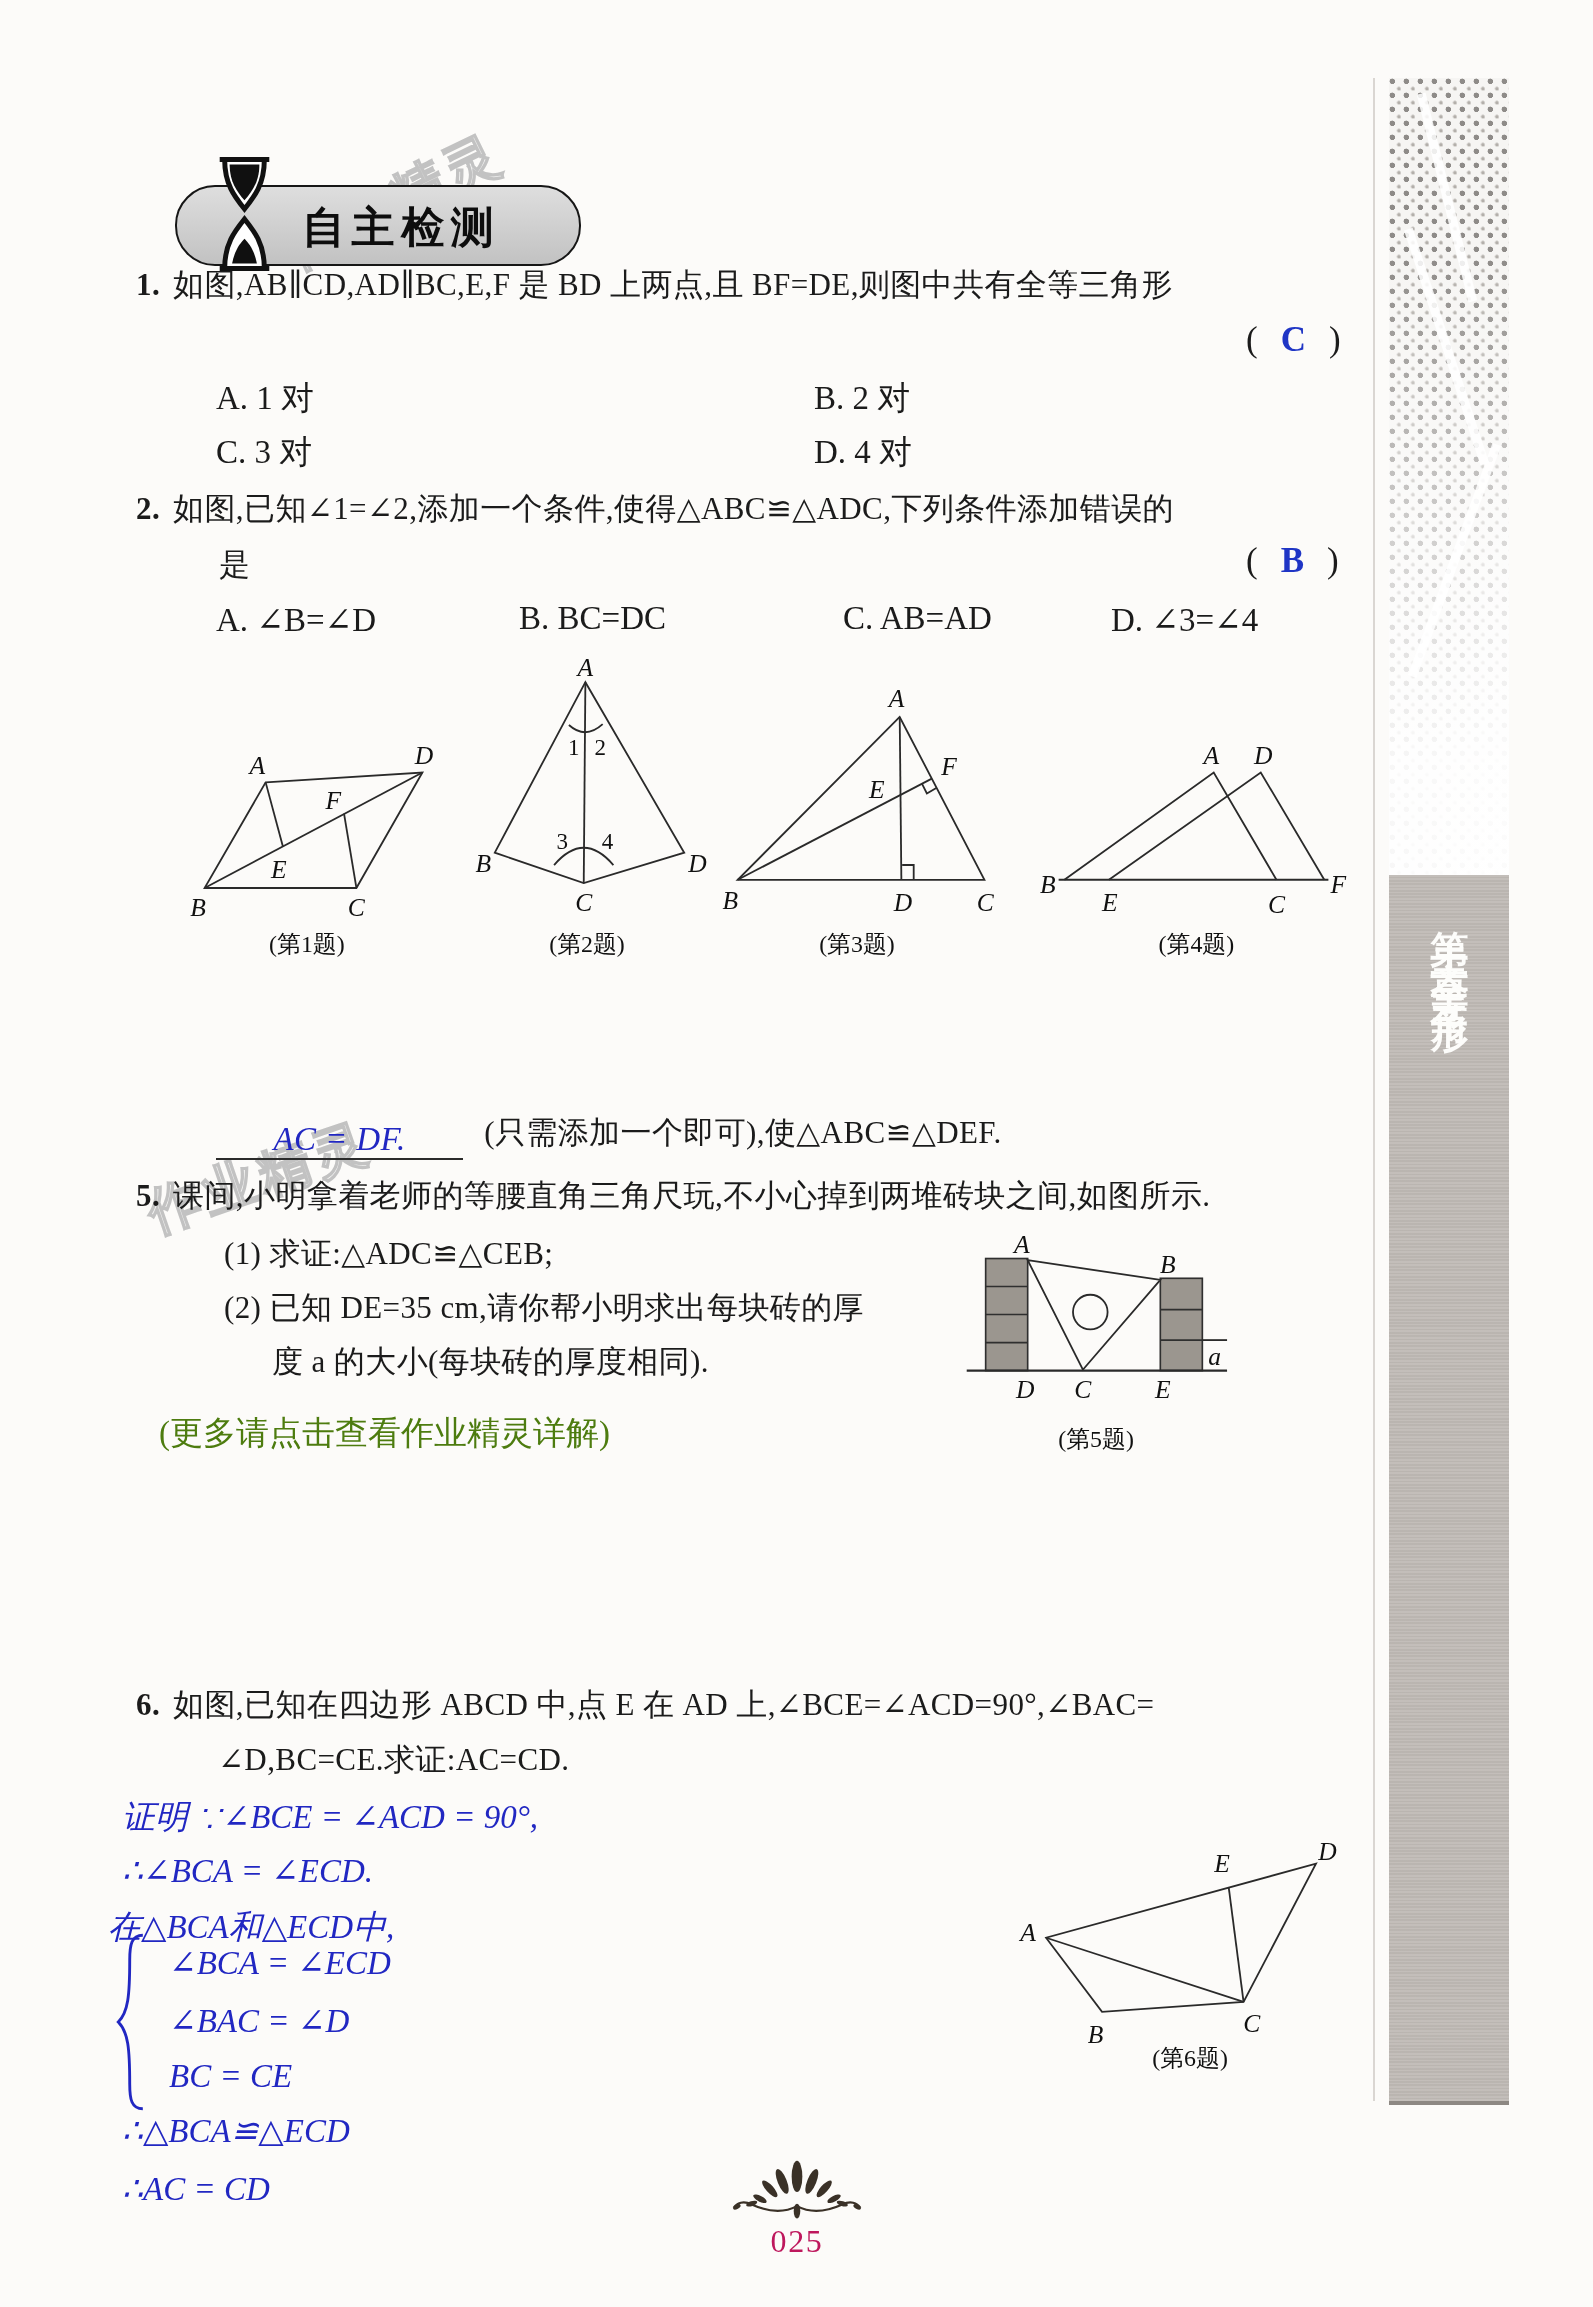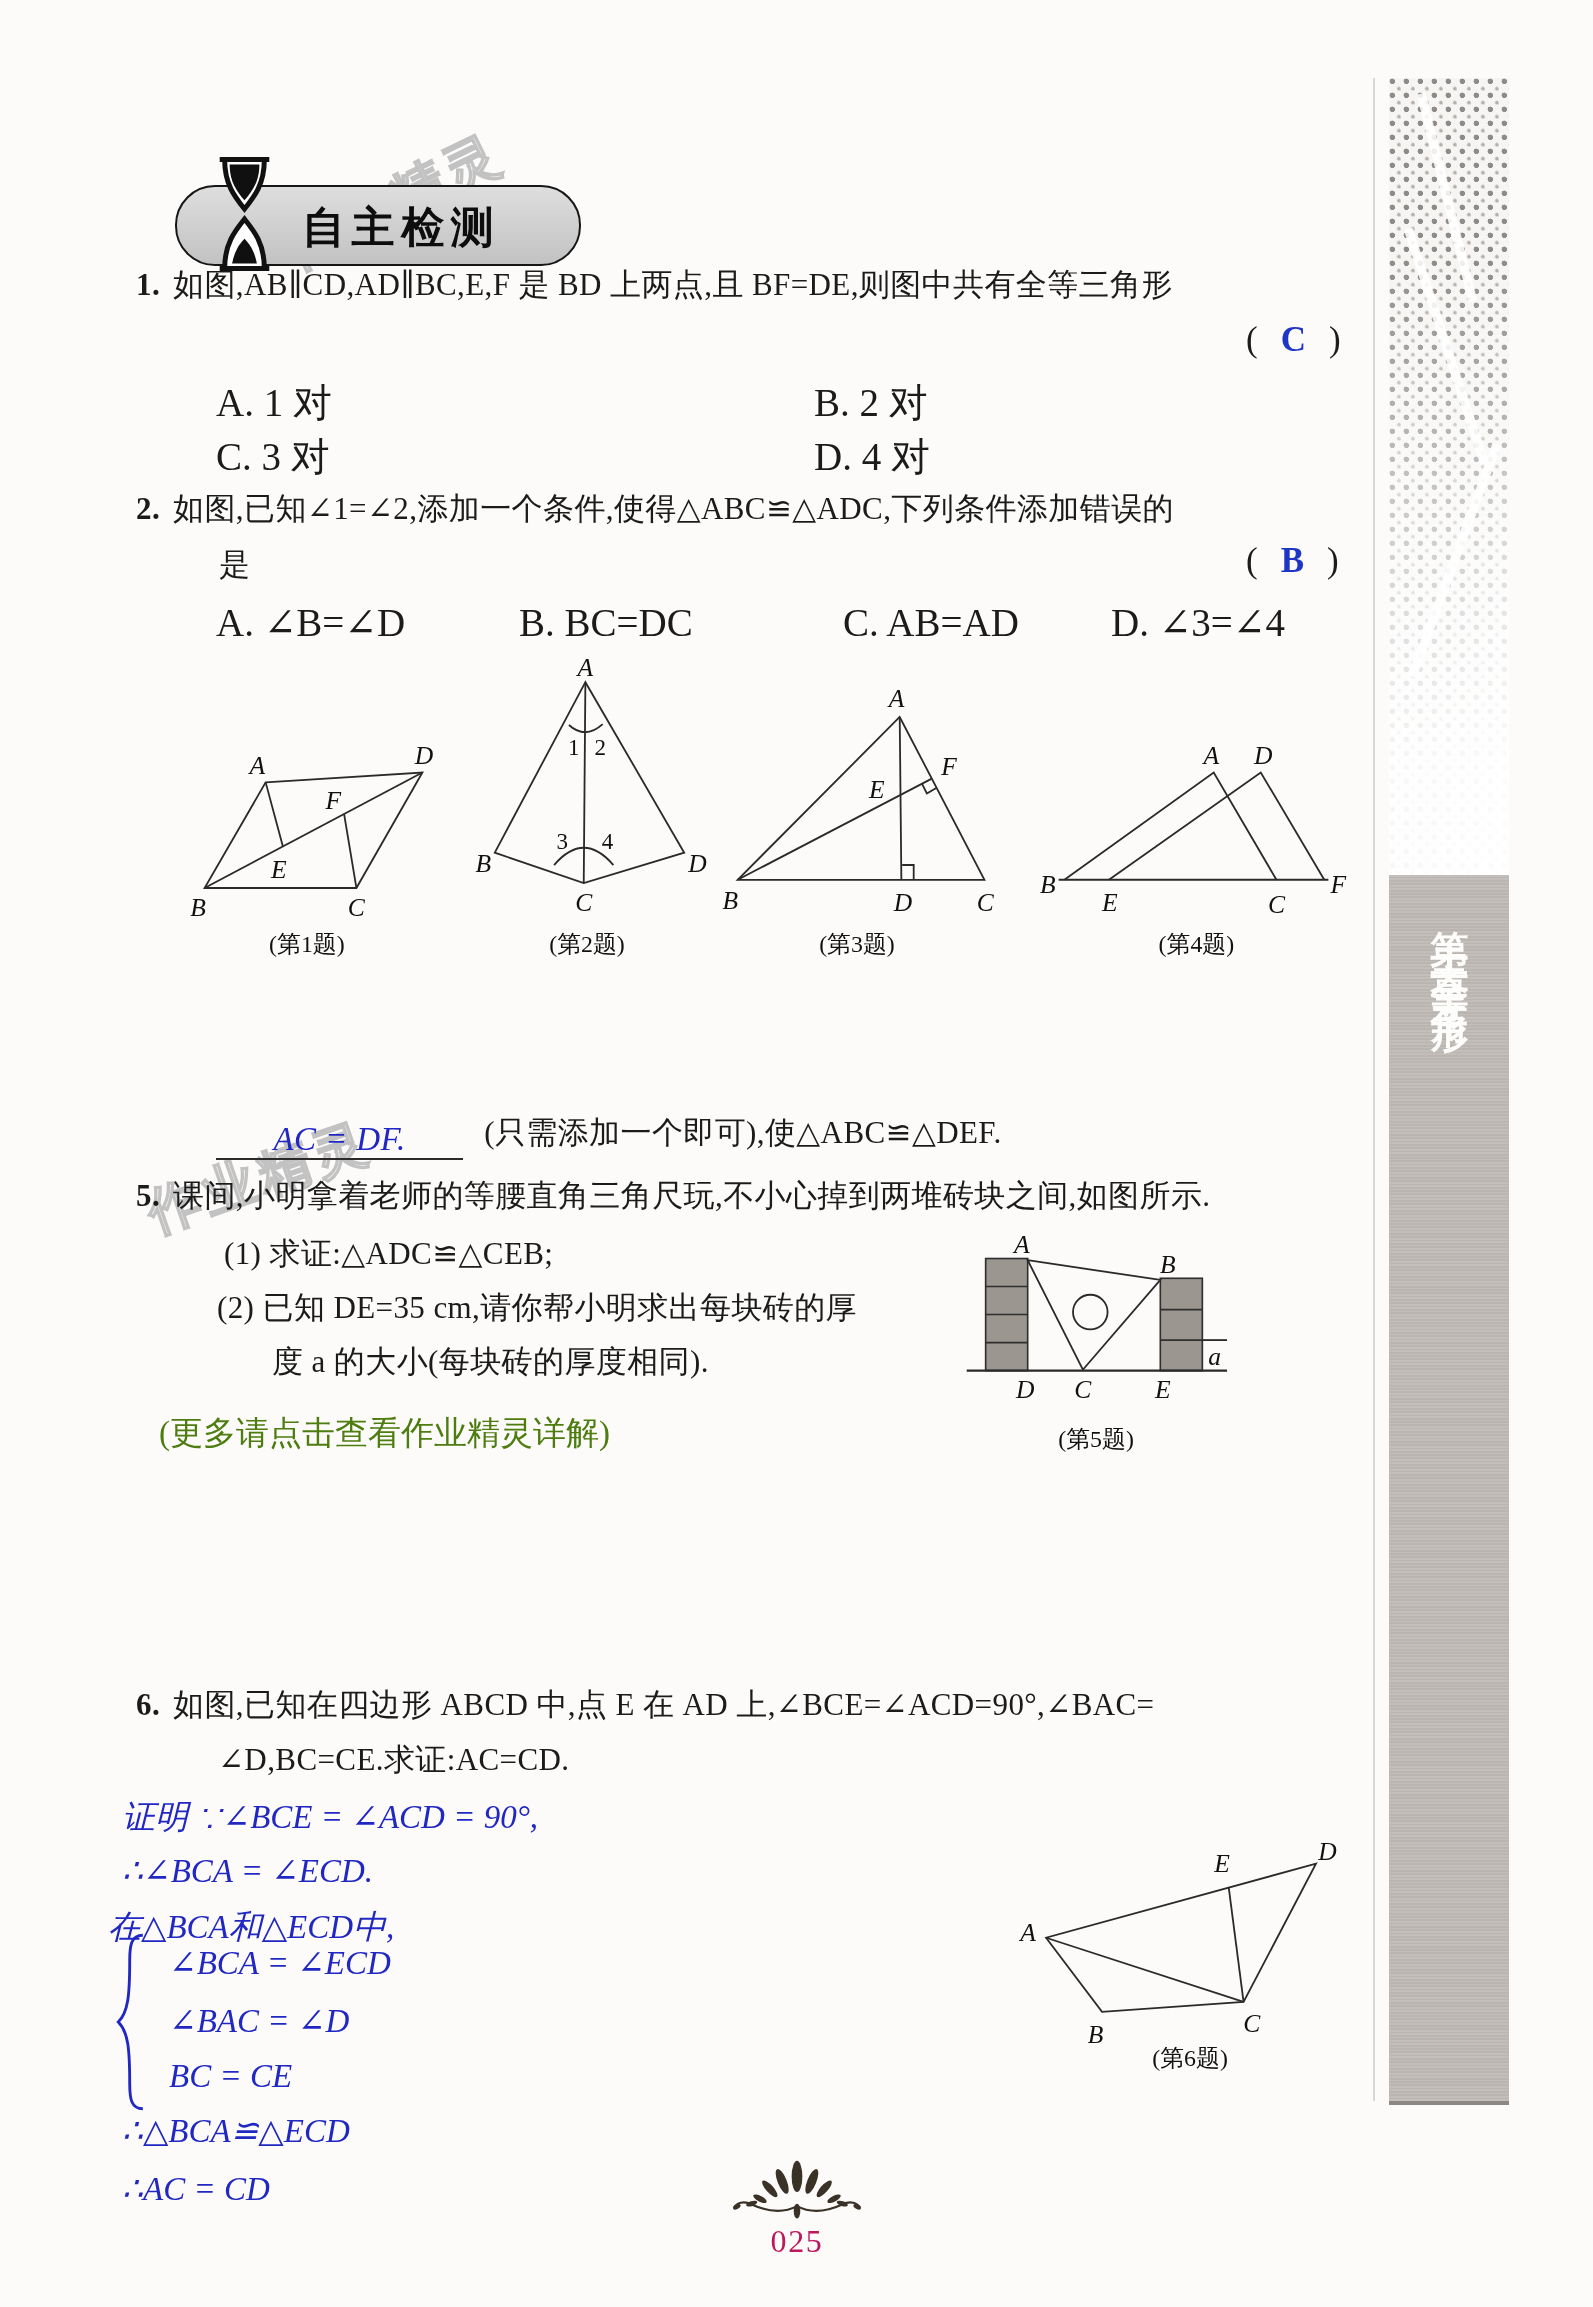--- a/index.html
+++ b/index.html
@@ -1,21 +1,21 @@
 <!DOCTYPE html>
 <html style="font-size:13px"><head>
 <meta charset="utf-8">
 <style>
   html,body{margin:0;padding:0;background:#888;}
   .page{position:relative;width:1594px;height:2307px;background:#fcfbf9;
         font-family:"Liberation Serif","DejaVu Serif",serif;color:#1b1b1b;overflow:hidden;}
   .abs{position:absolute;}
   .qline{font-size:31px;white-space:nowrap;letter-spacing:0.4px;}
   .qnum{font-weight:bold;margin-right:13px;}
-  .opt{font-size:39px;white-space:nowrap;}
+  .opt{font-size:33px;white-space:nowrap;}
   .ansline{font-size:35px;white-space:nowrap;}
   .ansletter{color:#1f35c5;font-weight:bold;margin:0 23px;}
   .blank{display:inline-block;border-bottom:2.5px solid #2b2b2b;text-align:center;vertical-align:-6.6px;}
   .blankval{color:#2127c2;font-size:30px;font-style:italic;}
   .handw{font-style:italic;color:#2127c2;font-size:33px;white-space:nowrap;}
   .prooftxt{font-size:33px;color:#2127c2;white-space:nowrap;font-style:italic;}
   .link{color:#4d7c0f;font-size:33px;white-space:nowrap;margin-left:44px;}
   .wm{font-family:"Liberation Sans","DejaVu Sans",sans-serif;font-weight:bold;
       color:rgba(236,236,236,0.45);-webkit-text-stroke:1.6px #c2c2c2;
       letter-spacing:5px;white-space:nowrap;z-index:0;}
@@ -160,21 +160,21 @@
     <span class="blank" style="width:247px;">
       <span class="handw">AC = DF.</span>
     </span>
     <span style="margin-left:13px;">(只需添加一个即可),使△ABC≌△DEF.</span>
   </div>
 
   <div class="abs qline" style="left:136px;top:1175px;">
     <span class="qnum">5.</span><span>课间,小明拿着老师的等腰直角三角尺玩,不小心掉到两堆砖块之间,如图所示.</span>
   </div>
   <div class="abs qline" style="left:224px;top:1233px;">(1) 求证:△ADC≌△CEB;</div>
-  <div class="abs qline" style="left:217px;top:1287px;">(2) 已知 DE=35 cm,请你帮小明求出每块砖的厚</div>
+  <div class="abs qline" style="left:224px;top:1287px;">(2) 已知 DE=35 cm,请你帮小明求出每块砖的厚</div>
   <div class="abs qline" style="left:272px;top:1341px;">度 a 的大小(每块砖的厚度相同).</div>
 
   <svg class="abs" style="left:956px;top:1232px;" width="276" height="231" viewBox="1160 1495 335 280">
     <g>
       <rect x="1196" y="1527" width="51" height="136" fill="#9b968f" stroke="#2f2f2f" stroke-width="2"></rect>
       <line x1="1196" y1="1561" x2="1247" y2="1561" stroke="#2f2f2f" stroke-width="2"></line>
       <line x1="1196" y1="1595" x2="1247" y2="1595" stroke="#2f2f2f" stroke-width="2"></line>
       <line x1="1196" y1="1629" x2="1247" y2="1629" stroke="#2f2f2f" stroke-width="2"></line>
       <rect x="1408" y="1551" width="51" height="112" fill="#9b968f" stroke="#2f2f2f" stroke-width="2"></rect>
       <line x1="1408" y1="1589" x2="1459" y2="1589" stroke="#2f2f2f" stroke-width="2"></line>

